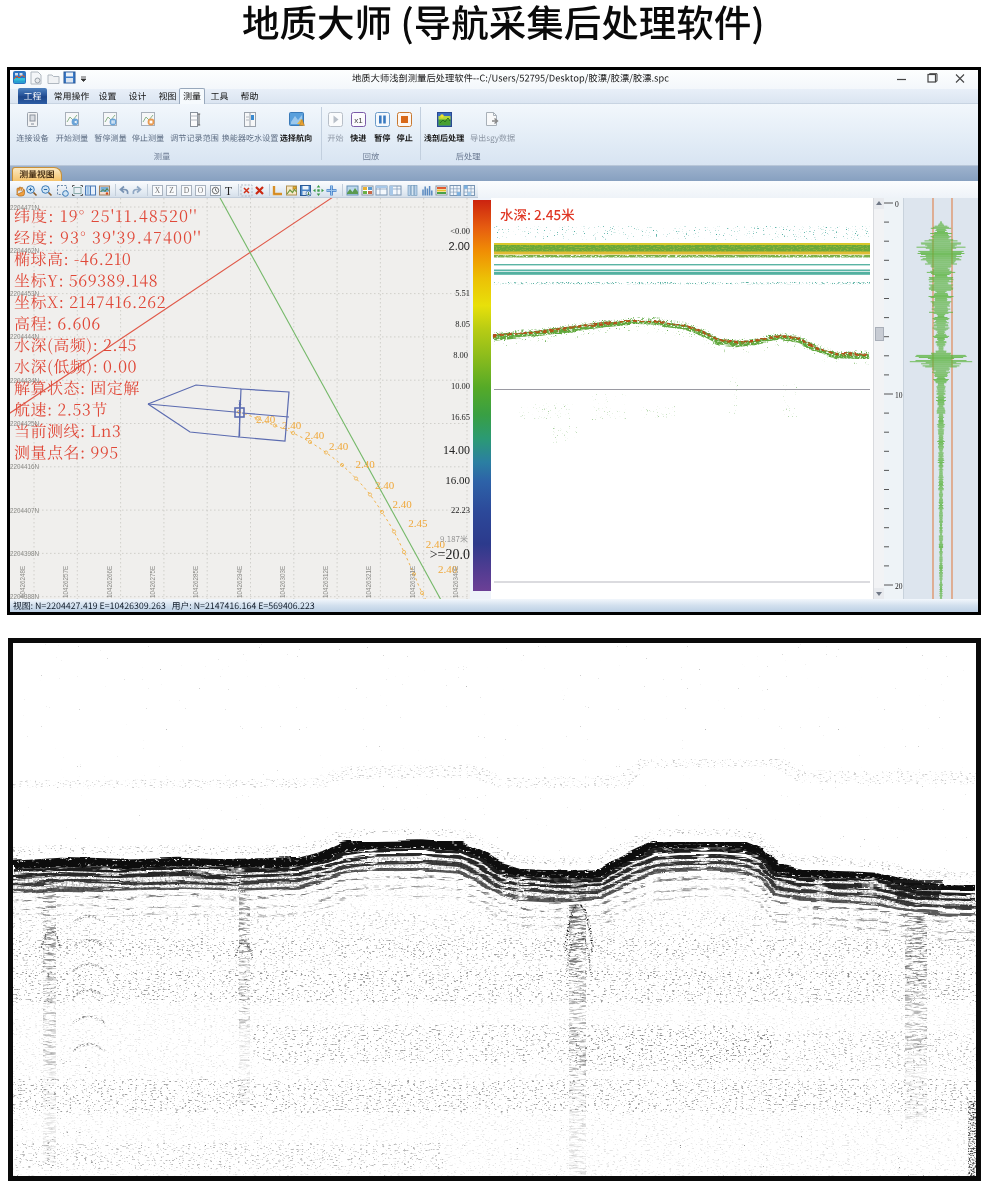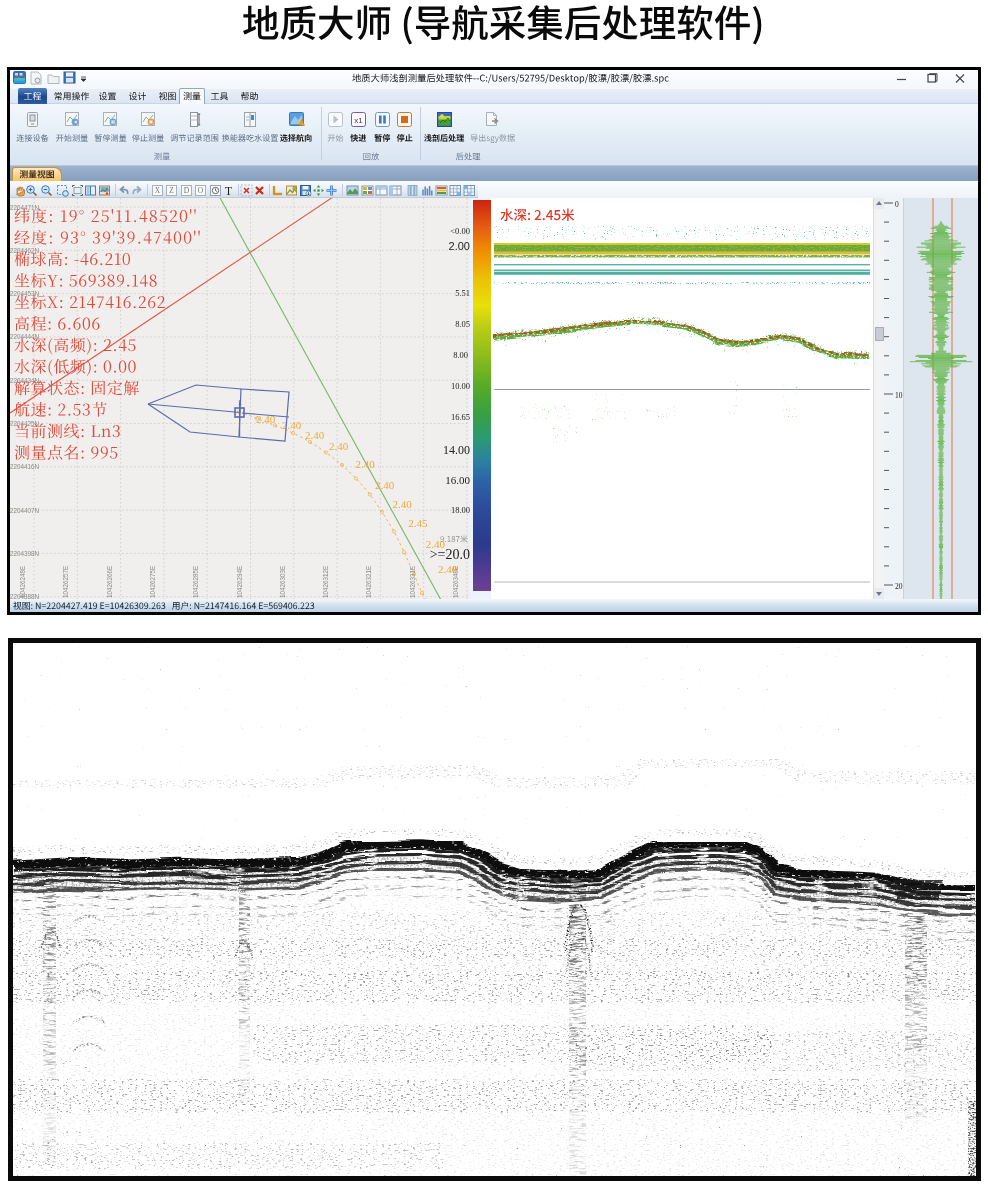--- a/index.html
+++ b/index.html
@@ -498,21 +498,21 @@
 #2b9a74 61%,#2b7fa2 67%,#2d62a8 72%,#2c4899 80%,#2c3a8c 88%,#533c92 95%,#6c4096 100%);"></div>
 <div class="lab" style="left:470px;top:226px;font-size:8.5px;color:#222;transform:translateX(-100%);font-family:'Liberation Serif'">&lt;0.00</div>
 <div class="lab" style="left:470px;top:240px;font-size:11px;color:#222;transform:translateX(-100%);font-family:Liberation Sans, sans-serif">2.00</div>
 <div class="lab" style="left:470px;top:288px;font-size:8.5px;color:#222;transform:translateX(-100%);font-family:'Liberation Serif'">5.51</div>
 <div class="lab" style="left:470px;top:319px;font-size:8.5px;color:#222;transform:translateX(-100%);font-family:'Liberation Serif'">8.05</div>
 <div class="lab" style="left:468px;top:350px;font-size:8.5px;color:#222;transform:translateX(-100%);font-family:'Liberation Serif'">8.00</div>
 <div class="lab" style="left:470px;top:381px;font-size:8.5px;color:#222;transform:translateX(-100%);font-family:'Liberation Serif'">10.00</div>
 <div class="lab" style="left:470px;top:412px;font-size:8.5px;color:#222;transform:translateX(-100%);font-family:'Liberation Serif'">16.65</div>
 <div class="lab" style="left:470px;top:443px;font-size:12px;color:#222;transform:translateX(-100%);font-family:'Liberation Serif'">14.00</div>
 <div class="lab" style="left:470px;top:474px;font-size:11px;color:#222;transform:translateX(-100%);font-family:'Liberation Serif'">16.00</div>
-<div class="lab" style="left:470px;top:505px;font-size:8.5px;color:#222;transform:translateX(-100%);font-family:'Liberation Serif'">18.00</div>
+<div class="lab" style="left:470px;top:505px;font-size:8.5px;color:#222;transform:translateX(-100%);font-family:'Liberation Serif'">22.23</div>
 <div class="lab" style="left:470px;top:547px;font-size:14px;color:#222;transform:translateX(-100%);font-family:'Liberation Serif'">&gt;=20.0</div>
 <svg class="abs" style="left:0;top:0;overflow:visible" width="1" height="1">
     <g>
       <path transform="translate(440.0,542.0)" d="M1.9 0.1C3.0 0.1 4.0 -0.8 4.0 -3.2C4.0 -5.0 3.2 -6.0 2.0 -6.0C1.1 -6.0 0.4 -5.2 0.4 -4.1C0.4 -2.9 1.0 -2.2 2.0 -2.2C2.5 -2.2 3.0 -2.5 3.3 -2.9C3.3 -1.1 2.6 -0.5 1.9 -0.5C1.5 -0.5 1.1 -0.7 0.9 -1.0L0.5 -0.5C0.8 -0.2 1.2 0.1 1.9 0.1ZM3.3 -3.6C2.9 -3.0 2.5 -2.8 2.1 -2.8C1.4 -2.8 1.0 -3.3 1.0 -4.1C1.0 -4.9 1.5 -5.4 2.0 -5.4C2.8 -5.4 3.2 -4.8 3.3 -3.6Z M5.6 0.1C5.8 0.1 6.1 -0.1 6.1 -0.4C6.1 -0.8 5.8 -1.0 5.6 -1.0C5.3 -1.0 5.0 -0.8 5.0 -0.4C5.0 -0.1 5.3 0.1 5.6 0.1Z M7.4 0.0H10.6V-0.6H9.4V-5.9H8.8C8.5 -5.7 8.2 -5.5 7.6 -5.4V-5.0H8.7V-0.6H7.4Z M13.3 0.1C14.4 0.1 15.2 -0.6 15.2 -1.4C15.2 -2.2 14.7 -2.7 14.2 -3.0V-3.0C14.5 -3.3 15.0 -3.8 15.0 -4.4C15.0 -5.3 14.4 -6.0 13.4 -6.0C12.4 -6.0 11.8 -5.4 11.8 -4.5C11.8 -3.8 12.1 -3.4 12.5 -3.1V-3.1C12.0 -2.8 11.5 -2.2 11.5 -1.5C11.5 -0.6 12.3 0.1 13.3 0.1ZM13.7 -3.2C13.0 -3.5 12.4 -3.8 12.4 -4.5C12.4 -5.0 12.8 -5.4 13.4 -5.4C14.0 -5.4 14.3 -5.0 14.3 -4.4C14.3 -3.9 14.1 -3.5 13.7 -3.2ZM13.4 -0.4C12.6 -0.4 12.1 -0.9 12.1 -1.5C12.1 -2.1 12.5 -2.5 12.9 -2.8C13.8 -2.5 14.5 -2.2 14.5 -1.4C14.5 -0.8 14.0 -0.4 13.4 -0.4Z M17.1 0.0H17.9C18.0 -2.3 18.2 -3.7 19.6 -5.4V-5.9H15.9V-5.2H18.8C17.6 -3.6 17.2 -2.2 17.1 0.0Z M26.5 -6.3C26.2 -5.7 25.7 -4.8 25.3 -4.3L25.8 -4.1C26.2 -4.6 26.7 -5.4 27.1 -6.1ZM20.9 -6.0C21.4 -5.4 21.8 -4.6 22.0 -4.1L22.6 -4.4C22.4 -4.9 21.9 -5.7 21.5 -6.3ZM23.7 -6.7V-3.6H20.4V-3.0H23.2C22.5 -1.9 21.3 -0.8 20.3 -0.2C20.4 -0.1 20.6 0.1 20.7 0.3C21.8 -0.4 22.9 -1.5 23.7 -2.7V0.6H24.3V-2.8C25.1 -1.6 26.2 -0.4 27.3 0.2C27.4 0.0 27.6 -0.2 27.7 -0.3C26.7 -0.9 25.5 -2.0 24.8 -3.0H27.5V-3.6H24.3V-6.7Z" fill="#909090"></path>
     </g>
   </svg>
 <div class="abs" style="left:491px;top:198px;width:382px;height:401px;background:#fff"></div>
 <svg class="abs" style="left:491px;top:198px" width="382" height="401">
 <defs>
 <filter id="spkd" x="-5%" y="-5%" width="110%" height="110%">

